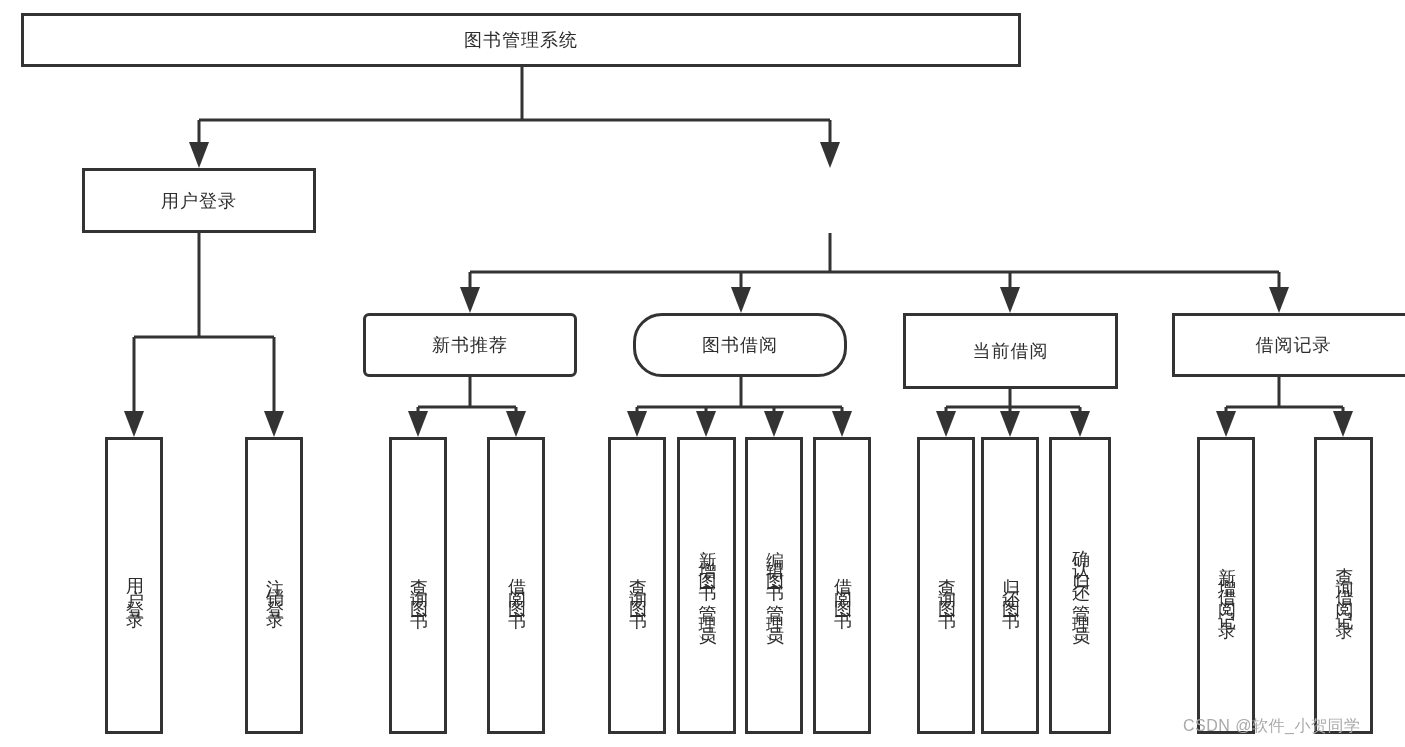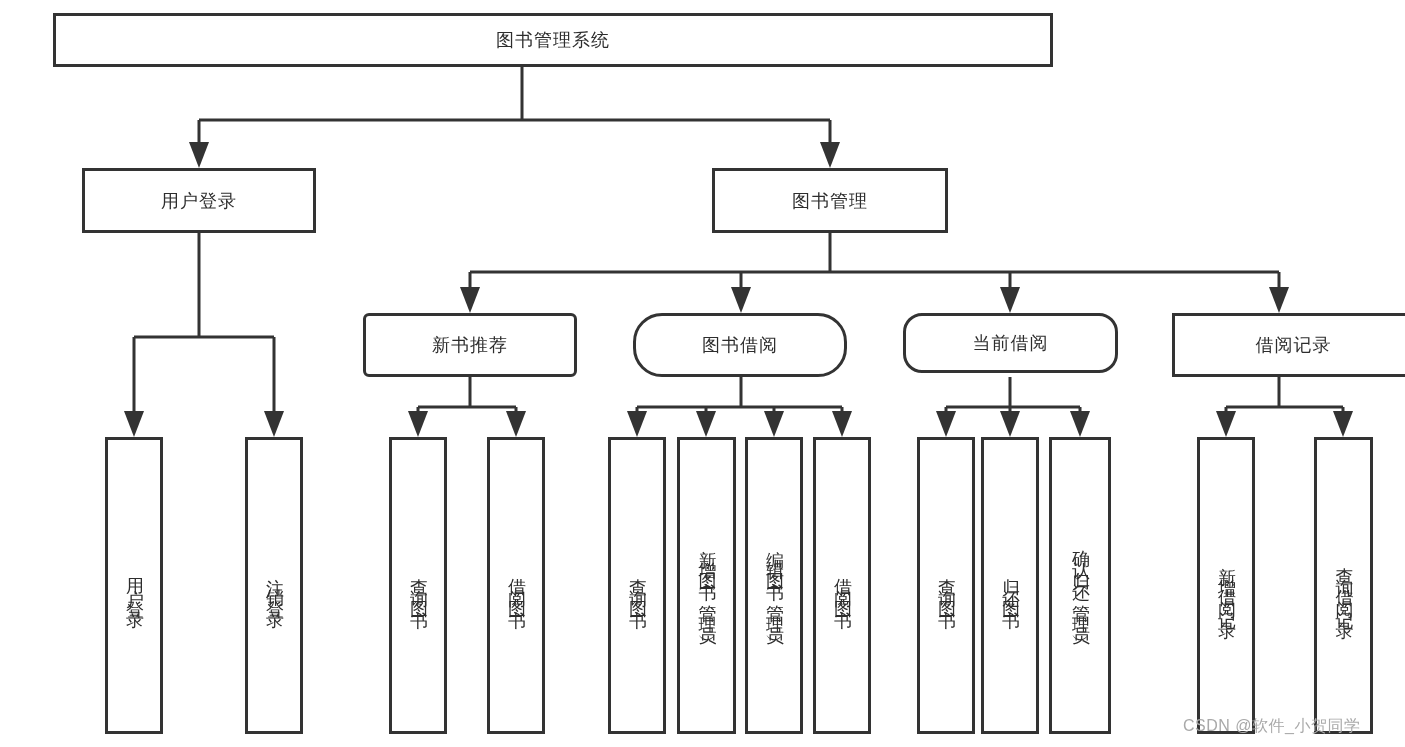--- a/index.html
+++ b/index.html
@@ -32,28 +32,28 @@
   }
   .hnode { letter-spacing: 1px; }
   .vnode {
     writing-mode: vertical-rl;
     text-orientation: mixed;
     letter-spacing: 11px;
     line-height: 1.1;
     padding: 6px 0;
   }
   
-  .n-root   { left: 21px;   top: 13px;  width: 1000px; height: 54px; margin-left: 32px; }
+  .n-root   { left: 21px;   top: 13px;  width: 1000px; height: 54px; }
   
   .n-l2-0   { left: 82px;   top: 168px; width: 234px;  height: 65px; }
   .n-l2-1   { left: 712px;  top: 168px; width: 236px;  height: 65px; }
   
   .n-l3-0   { left: 363px;  top: 313px; width: 214px;  height: 64px; border-radius: 6px; }
   .n-l3-1   { left: 633px;  top: 313px; width: 214px;  height: 64px; border-radius: 29px; }
-  .n-l3-2   { left: 903px;  top: 313px; width: 215px;  height: 60px; border-radius: 19px; }
+  .n-l3-2   { left: 903px;  top: 313px; width: 215px;  height: 76px; }
   .n-l3-3   { left: 1172px; top: 313px; width: 243px;  height: 64px; }
   
   .leaf     { top: 437px; height: 297px; width: 58px; }
   .n-l4-0   { left: 105px;  }
   .n-l4-1   { left: 245px;  }
   .n-l4-2   { left: 389px;  }
   .n-l4-3   { left: 487px;  }
   .n-l4-4   { left: 608px;  }
   .n-l4-5   { left: 677px;  width: 59px; }
   .n-l4-6   { left: 745px;  }
@@ -119,21 +119,20 @@
       <polygon points="1000,411 1020,411 1010,437"></polygon>
       <polygon points="1070,411 1090,411 1080,437"></polygon>
       <polygon points="1216,411 1236,411 1226,437"></polygon>
       <polygon points="1333,411 1353,411 1343,437"></polygon>
     </g>
   </svg>
 
   <div class="node hnode n-root">图书管理系统</div>
 
   <div class="node hnode n-l2-0">用户登录</div>
-  <div class="node hnode n-l2-1">图书管理</div>
 
   <div class="node hnode n-l3-0">新书推荐</div>
   <div class="node hnode n-l3-1">图书借阅</div>
   <div class="node hnode n-l3-2">当前借阅</div>
   <div class="node hnode n-l3-3">借阅记录</div>
 
   <div class="node vnode leaf n-l4-0">用户登录</div>
   <div class="node vnode leaf n-l4-1">注销登录</div>
 
   <div class="node vnode leaf n-l4-2">查询图书</div>

